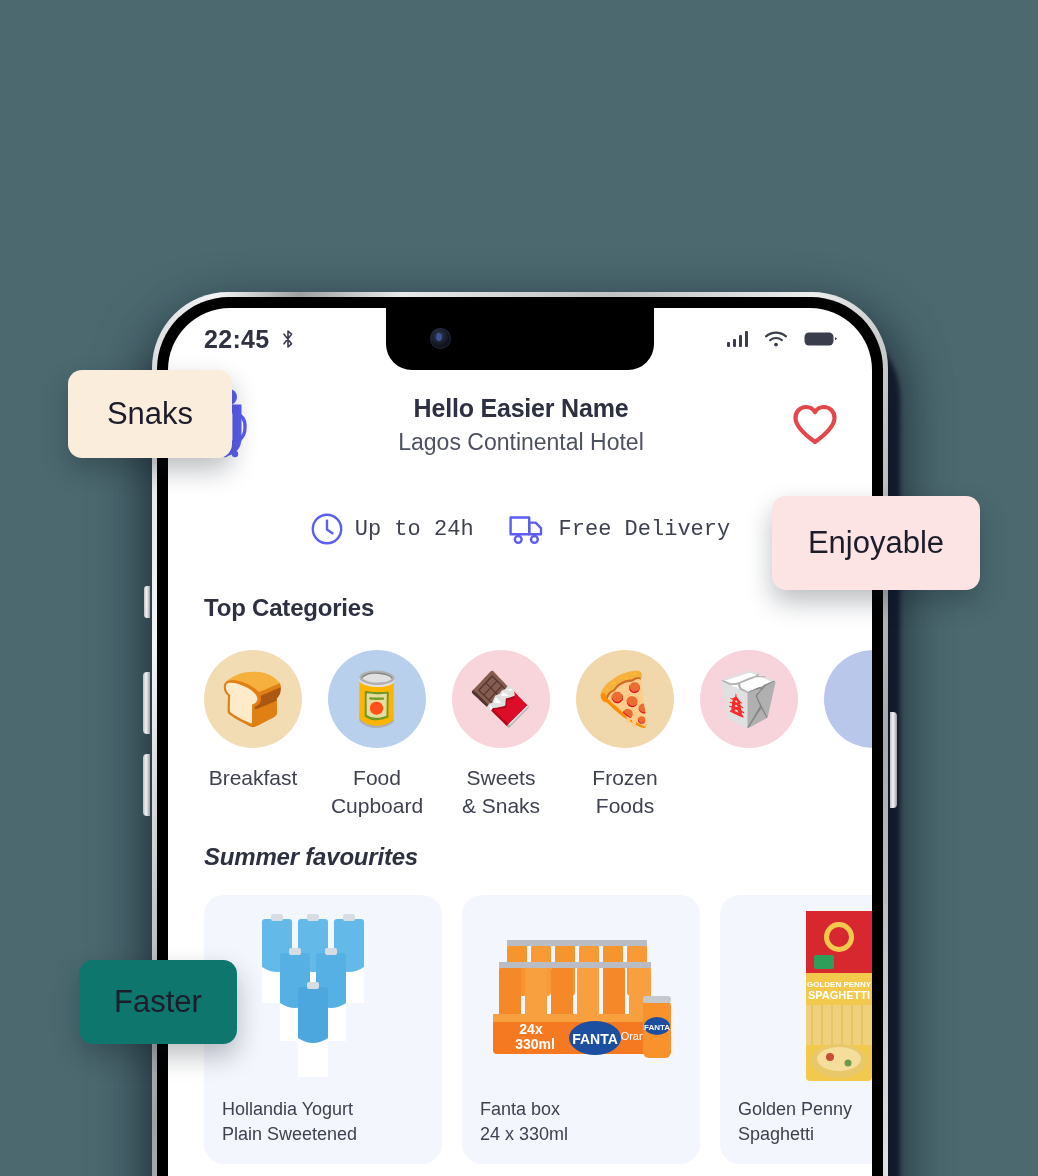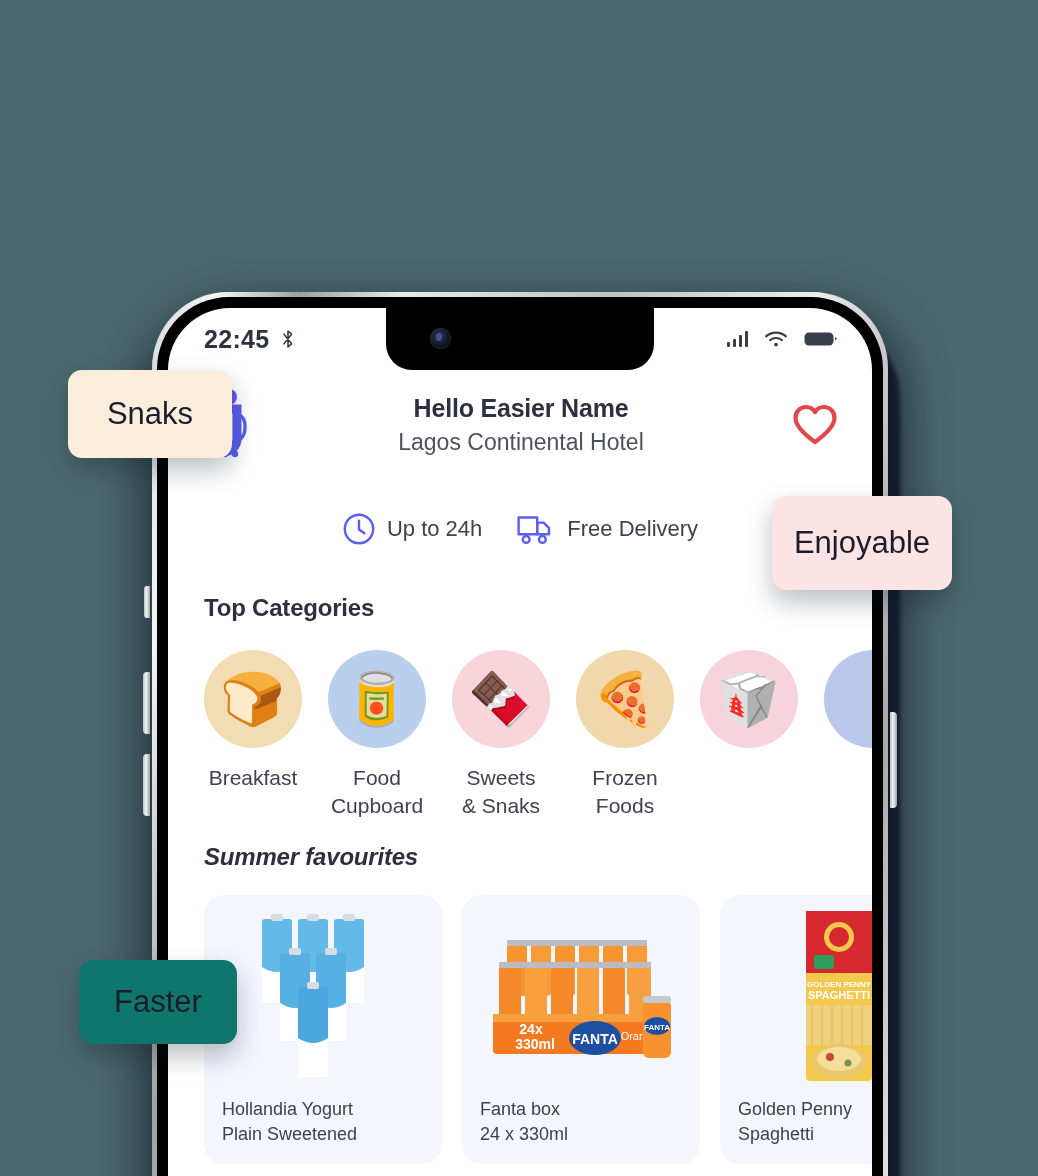--- a/index.html
+++ b/index.html
@@ -199,20 +199,21 @@
     padding: 44px 0 0 0;
   }
   .info-chip {
     display: flex;
     align-items: center;
     gap: 11px;
   }
   .info-chip span {
     font-size: 22px;
     color: #3e4150;
+    font-family: Liberation Mono, monospace;
   }
 
   
   .section-title {
     font-size: 24px;
     font-weight: bold;
     color: #2d3040;
     padding: 0 0 0 36px;
     letter-spacing: -.2px;
   }
@@ -293,21 +294,21 @@
     box-shadow: 0 12px 26px rgba(12,20,32,.28);
     z-index: 60;
   }
   #badge-easier {
     left: 68px;  top: 370px;
     width: 164px; height: 88px;
     background: #faeddc;
   }
   #badge-enjoyable {
     left: 772px; top: 496px;
-    width: 180px; height: 94px;
+    width: 208px; height: 94px;
     background: #fde4e4;
   }
   #badge-faster {
     left: 79px;  top: 960px;
     width: 158px; height: 84px;
     background: #0f766e;
   }
 
   
   .art { display:block; }

